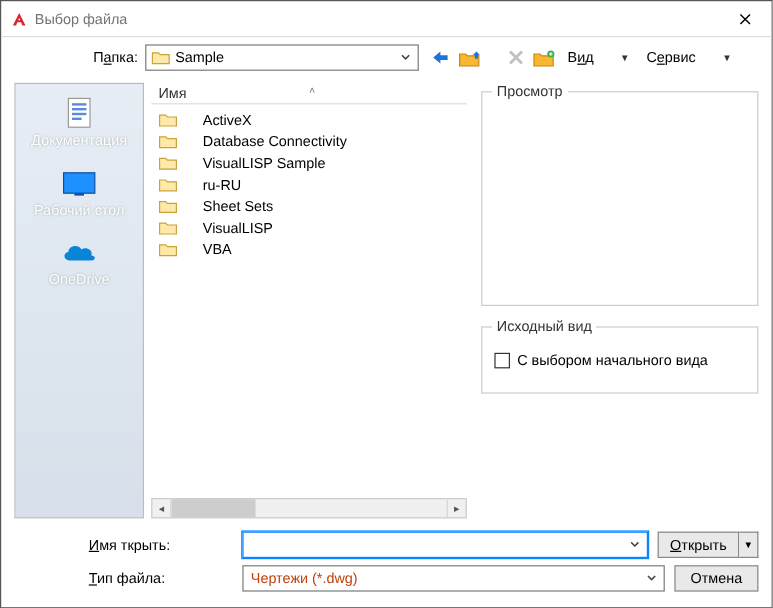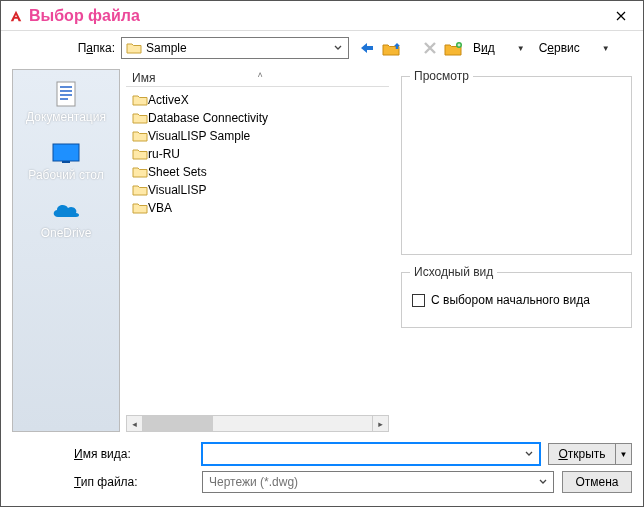--- a/index.html
+++ b/index.html
@@ -1,59 +1,59 @@
 <!DOCTYPE html>
 <html><head>
 <meta charset="utf-8">
 <style>
   * { box-sizing: border-box; font-family: "Segoe UI", Tahoma, sans-serif; font-size: 12px; }
   body { margin: 0; background: #fff; }
   .window { width: 644px; height: 507px; border: 1px solid #555; display: flex; flex-direction: column; background:#fff; }
   .titlebar { height: 30px; display: flex; align-items: center; padding: 0 0 0 8px; border-bottom: 1px solid #ddd; }
   .app-icon { width:14px; height:14px; margin-right:6px; }
-  .title-text { flex:1; font-size:16px; color:#ec4899;font-weight:bold; }
+  .title-text { flex:1; font-size:12px; color:#737373; }
   .close-btn { width:45px; height:29px; display:flex; align-items:center; justify-content:center; }
   .close-btn svg { width:10px; height:10px; }
   .toolbar-row { height:34px; display:flex; align-items:center; padding:0 10px 0 0; }
   .lbl-papka { width:120px; text-align:right; padding-right:6px; }
   .folder-dd { flex:0 0 228px; height:22px; border:1px solid #7a7a7a; display:flex; align-items:center; padding:0 2px 0 4px; background:#fff; }
   .folder-dd .dd-text { flex:1; }
   .dd-arrow { width:16px; display:flex; align-items:center; justify-content:center; }
   .tool-icons { display:flex; align-items:center; gap:6px; margin-left:8px; }
   .tool-sep { width:10px; }
   .menu-word { display:flex; align-items:center; gap:22px; padding:0 4px; }
   .menu-caret { font-size:8px; color:#333; }
   .body-row { flex:1; display:flex; padding:4px 11px 4px 11px; gap:6px; }
   .places { width:108px; background:linear-gradient(#e6edf5,#d7e0ea); border:1px solid #bbb; display:flex; flex-direction:column; align-items:center; padding-top:6px; gap:2px; }
   .place { display:flex; flex-direction:column; align-items:center; color:#fff; font-size:11px; text-shadow:0 0 2px rgba(0,0,0,.3); padding:4px 0 8px; width:100%; }
   .place .picon { width:34px; height:30px; display:flex; align-items:center; justify-content:center; }
   .center-col { flex:1; display:flex; flex-direction:column; }
   .list-header { height:18px; border-bottom:1px solid #ddd; display:flex; align-items:center; color:#333; position:relative; }
   .list-header .hname { padding-left:6px; }
   .list-header .sort { position:absolute; left:50%; top:1px; font-size:9px; color:#777; }
   .file-list { flex:1; overflow:hidden; padding:4px 0 0 4px; background:#fff; }
-  .file-item { display:flex; align-items:center; height:18px; gap:0; padding-left:2px; }
+  .file-item { display:flex; align-items:center; height:18px; gap:21px; padding-left:2px; }
   .folder-icon { width:16px; height:14px; }
   .hscroll { height:17px; display:flex; align-items:center; }
   .hscroll .sc-btn { width:17px; height:17px; border:1px solid #ccc; background:#f0f0f0; display:flex; align-items:center; justify-content:center; font-size:9px; color:#555;}
   .hscroll .sc-track { flex:1; height:17px; border-top:1px solid #ccc; border-bottom:1px solid #ccc; background:#f0f0f0; position:relative; }
   .hscroll .sc-thumb { position:absolute; left:0; top:0; height:15px; width:70px; background:#cdcdcd; }
   .right-col { width:237px; display:flex; flex-direction:column; gap:10px; padding-left:6px; }
   fieldset { border:1px solid #ccc; margin:0; padding:6px 8px; }
   legend { padding:0 4px; color:#333; font-size:12px; }
   .preview-box { height:186px; }
   .origin-box { }
   .chk-row { display:flex; align-items:center; gap:6px; padding:8px 2px 14px; }
   .chk { width:13px; height:13px; border:1px solid #333; background:#fff; }
   .bottom-rows { padding:4px 11px 10px 11px; }
   .brow { display:flex; align-items:center; height:28px; gap:8px; }
   .blabel { width:182px; text-align:left; padding-left:62px; }
   .combo { flex:1; height:22px; border:1px solid #7a7a7a; background:#fff; display:flex; align-items:center; padding:0 2px 0 6px; }
   .combo.highlight { outline:1px solid #0a84ff; border-color:#0a84ff; }
-  .combo .ctext { flex:1; color:#737373; }
+  .combo .ctext { flex:1; color:#c2410c; }
   .btn { height:22px; border:1px solid #888; background:#e9e9e9; display:flex; align-items:center; justify-content:center; }
   .btn.open { width:68px; }
   .btn.open-dd { width:16px; border-left:none; }
   .btn.cancel { width:70px; }
   .underline { text-decoration: underline; }
   svg { display:block; }
 </style>
 </head>
 <body>
 
@@ -243,21 +243,21 @@
           <span>С выбором начального вида</span>
         </div>
       </fieldset>
     </div>
 
   </div>
 
   <div class="bottom-rows">
     <div class="brow">
       <div class="blabel">
-        <span class="underline">И</span><span>мя вида:</span>
+        <span class="underline">И</span><span>мя ткрыть:</span>
       </div>
       <div class="combo highlight">
         <span class="ctext"></span>
         <span class="dd-arrow">
             <svg width="8" height="6" viewBox="0 0 8 6">
               <path d="M1 1 L4 4 L7 1" stroke="#444" fill="none" stroke-width="1.3"></path>
             </svg>
           </span>
       </div>
       <div style="display:flex;">

